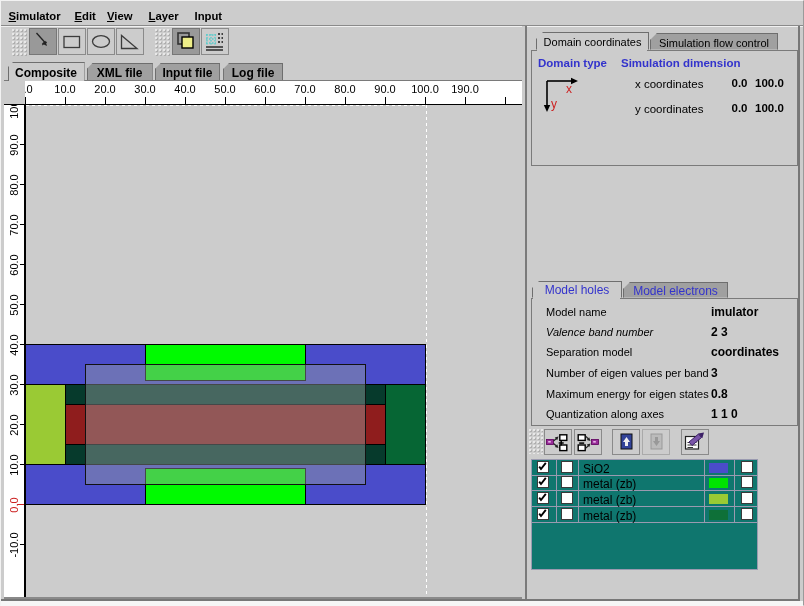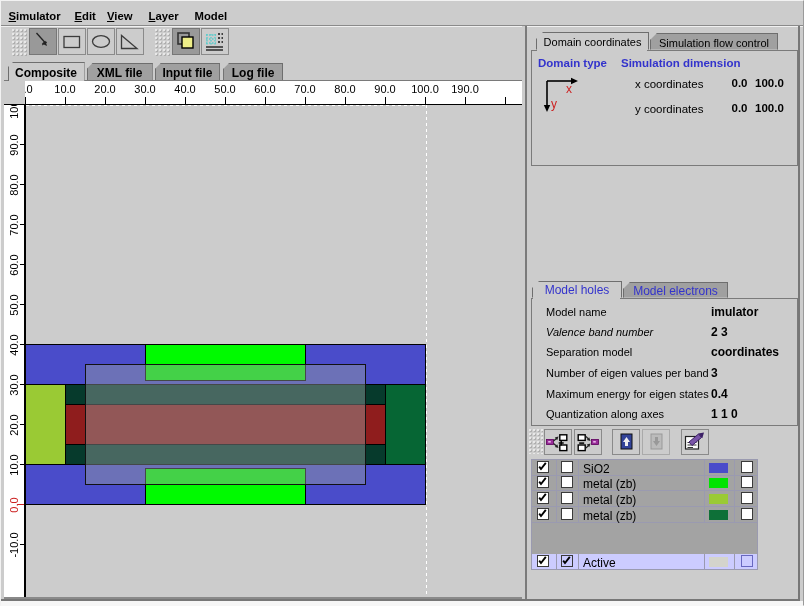--- a/index.html
+++ b/index.html
@@ -59,42 +59,42 @@
 #rpanel { position:absolute; left:527px; top:27px; width:272px; height:572px; background:#cccccc; }
 .rtab { position:absolute; background:#a0a0a0; border:1px solid #6e6e6e; border-bottom:none;
   font-size:12px; text-align:center; color:#000;
   clip-path:polygon(0 7px, 7px 0, 100% 0, 100% 100%, 0 100%); }
 .rtab.sel { background:#cccccc; z-index:3; }
 .panelbody { position:absolute; background:#cccccc; border:1px solid #7a7a7a; }
 .bluetxt { color:#3333cc; }
 .lab { position:absolute; font-size:11px; color:#000; white-space:nowrap; }
 .val { position:absolute; font-size:12px; color:#000; font-weight:bold; white-space:nowrap; }
 
-#ltable { position:absolute; background:#a3a3a3; }
+#ltable { position:absolute; background:#0f766e; }
 .trow { position:absolute; left:0; width:100%; border-bottom:1px solid #9a9ab0; }
 .cellsep { position:absolute; top:0; width:1px; height:100%; background:#9a9ab0; }
 .cb { position:absolute; width:12px; height:12px; background:#fff; border:1.5px solid #3a3a3a; overflow:hidden; }
 .cb svg { display:block; margin:0 0 0 0; }
 .swatch { position:absolute; width:19px; height:10px; }
 .tname { position:absolute; font-size:12px; color:#000; left:51px; top:1.5px; }
 .lab.bluetxt { color:#3333cc; }
 </style>
 </head>
 <body>
 <div id="frame"></div>
 <div id="rline"></div>
 <div id="bline"></div>
 <div id="bwhite"></div>
 
 <div id="menubar">
   <span class="menuitem" style="left:4.5px"><span class="mn">S</span>imulator</span>
   <span class="menuitem" style="left:70.5px"><span class="mn">E</span>dit</span>
   <span class="menuitem" style="left:103px"><span class="mn">V</span>iew</span>
   <span class="menuitem" style="left:144.5px"><span class="mn">L</span>ayer</span>
-  <span class="menuitem" style="left:190.5px">Model</span>
+  <span class="menuitem" style="left:190.5px">Input</span>
 </div>
 <div id="menusep"></div>
 
 <div id="toolbar">
   <div class="grip" style="left:8px; top:2px; width:16px; height:27px;"></div>
   <div class="grip" style="left:151px; top:2px; width:16px; height:27px;"></div>
   <div class="tbtn pressed" style="left:25px; top:1px;">
     <svg width="26" height="25" viewBox="0 0 26 25">
       <line x1="6.5" y1="4" x2="15" y2="13.5" stroke="#222" stroke-width="1.3"></line>
       <path d="M 17 17 L 11.8 14.6 L 15.5 11.8 Z" fill="#222"></path>
@@ -254,21 +254,21 @@
 <div class="abs" style="left:533px; top:297.5px; width:87px; height:1.5px; background:#cccccc; z-index:4;"></div>
 <div class="lab" style="left:546px; top:306px;">Model name</div>
 <div class="val" style="left:711px; top:305px;">imulator</div>
 <div class="lab" style="left:546px; top:326px;font-style:italic;">Valence band number</div>
 <div class="val" style="left:711px; top:325px;">2 3</div>
 <div class="lab" style="left:546px; top:346px;">Separation model</div>
 <div class="val" style="left:711px; top:345px;">coordinates</div>
 <div class="lab" style="left:546px; top:367px;">Number of eigen values per band</div>
 <div class="val" style="left:711px; top:366px;">3</div>
 <div class="lab" style="left:546px; top:388px;">Maximum energy for eigen states</div>
-<div class="val" style="left:711px; top:387px;">0.4</div>
+<div class="val" style="left:711px; top:387px;">0.8</div>
 <div class="lab" style="left:546px; top:408px;">Quantization along axes</div>
 <div class="val" style="left:711px; top:407px;">1 1 0</div>
 
 <div class="grip" style="left:529px; top:429px; width:14px; height:25px;"></div>
 <div class="tbtn" style="left:544px; top:428.5px; width:28px; height:26px;">
   <svg width="26" height="24" viewBox="0 0 26 24">
     <rect x="1.5" y="9.5" width="7" height="5" fill="#982d98" stroke="#5c005c" stroke-width="0.8"></rect>
     <rect x="3.2" y="11" width="2.6" height="1.6" fill="#e8b8e8"></rect>
     <line x1="8.5" y1="11" x2="11.5" y2="8.5" stroke="#222" stroke-width="1.1"></line>
     <path d="M 13.5 6.5 L 9.8 7.6 L 12.2 10.3 Z" fill="#222"></path>
@@ -367,32 +367,13 @@
       <div class="cb" style="left: 5px; top: 0.5px;">
         <svg width="9" height="9" viewBox="0 0 9 9">
           <path d="M 1.2 4.6 L 3 7 L 7.8 0.8" stroke="#000" stroke-width="1.9" fill="none"></path>
         </svg>
       </div>
       <div class="cb" style="left: 28.5px; top: 0.5px;"></div>
       <div class="tname">metal (zb)</div>
       <div class="swatch" style="left: 177px; top: 2.5px; background: rgb(14, 112, 56);"></div>
       <div class="cb" style="left: 208.5px; top: 0.5px;"></div>
     </div>
-    <div class="trow" style="top: 94.2px; height: 15.7px; background: rgb(204, 204, 255);">
-      <div class="cellsep" style="left: 23.5px;"></div>
-      <div class="cellsep" style="left: 46px;"></div>
-      <div class="cellsep" style="left: 171.5px;"></div>
-      <div class="cellsep" style="left: 202px;"></div>
-      <div class="cb" style="left: 5px; top: 0.5px;">
-        <svg width="9" height="9" viewBox="0 0 9 9">
-          <path d="M 1.2 4.6 L 3 7 L 7.8 0.8" stroke="#000" stroke-width="1.9" fill="none"></path>
-        </svg>
-      </div>
-      <div class="cb" style="left: 28.5px; top: 0.5px; background: rgb(204, 204, 255);">
-        <svg width="9" height="9" viewBox="0 0 9 9">
-          <path d="M 1.2 4.6 L 3 7 L 7.8 0.8" stroke="#000" stroke-width="1.9" fill="none"></path>
-        </svg>
-      </div>
-      <div class="tname">Active</div>
-      <div class="swatch" style="left: 177px; top: 2.5px; background: rgb(212, 212, 204);"></div>
-      <div class="cb" style="left: 208.5px; top: 0.5px; background: rgb(204, 204, 255); border-color: rgb(104, 104, 192);"></div>
-    </div>
   </div>
 
 </body></html>

